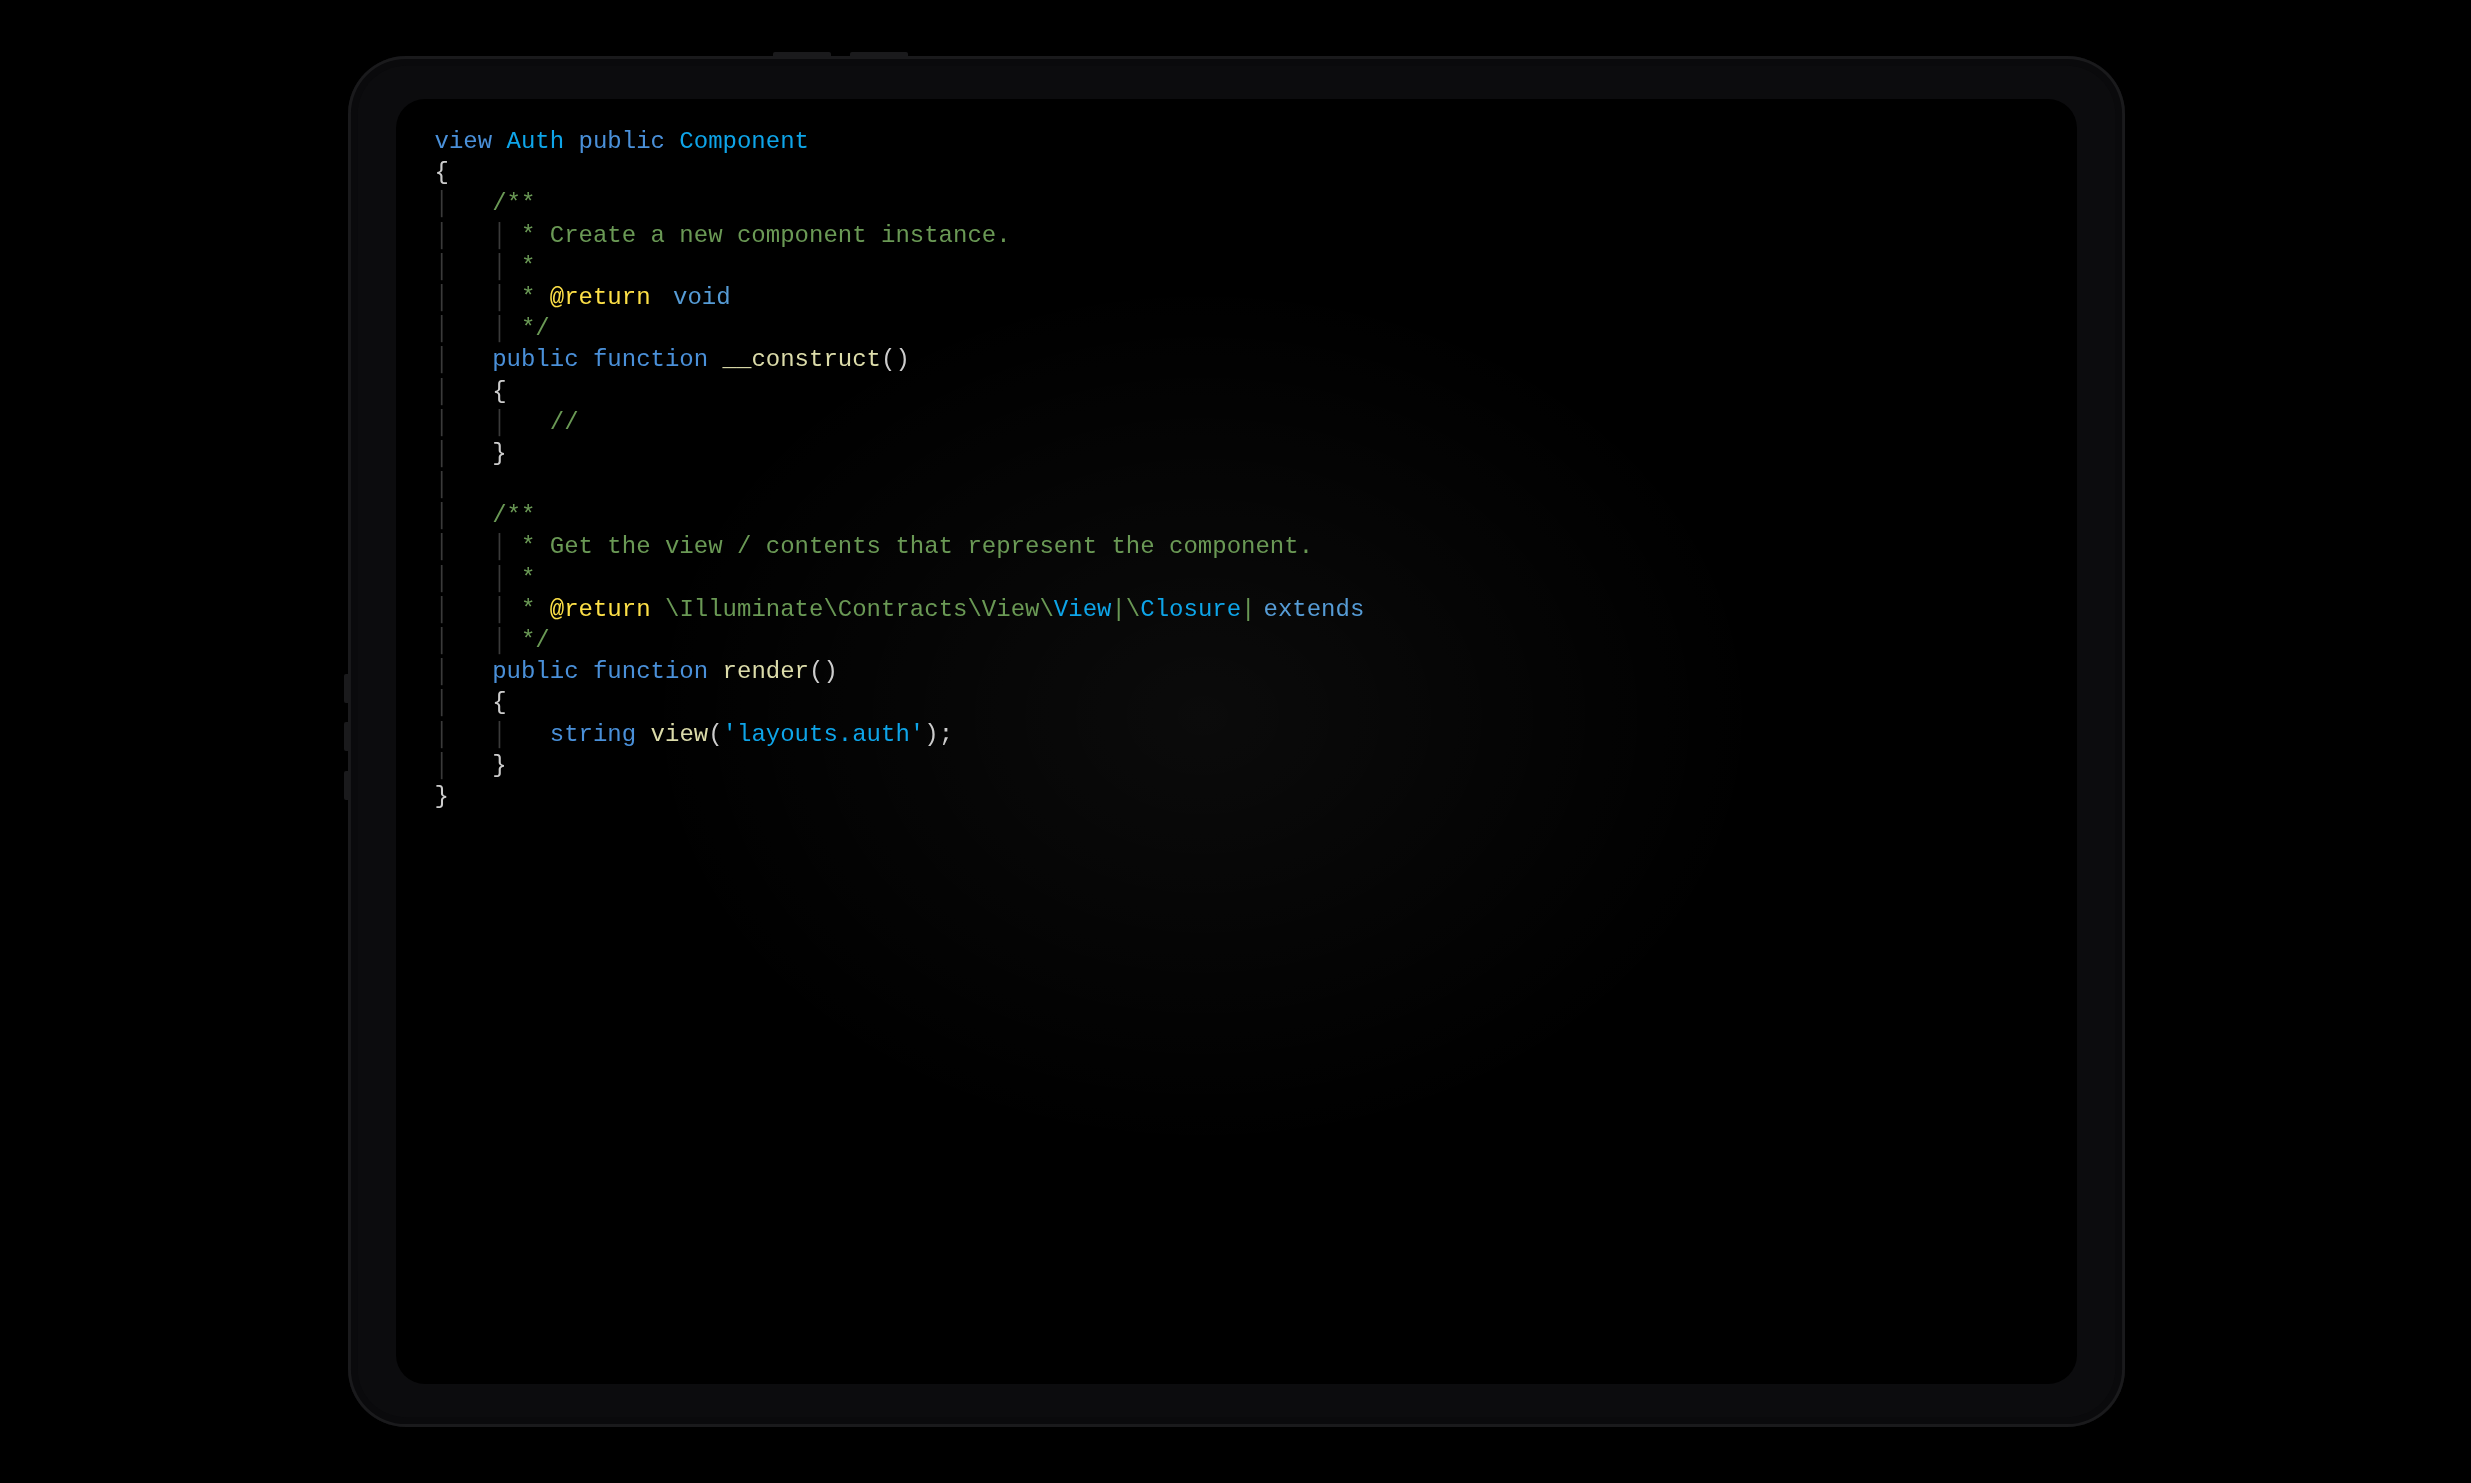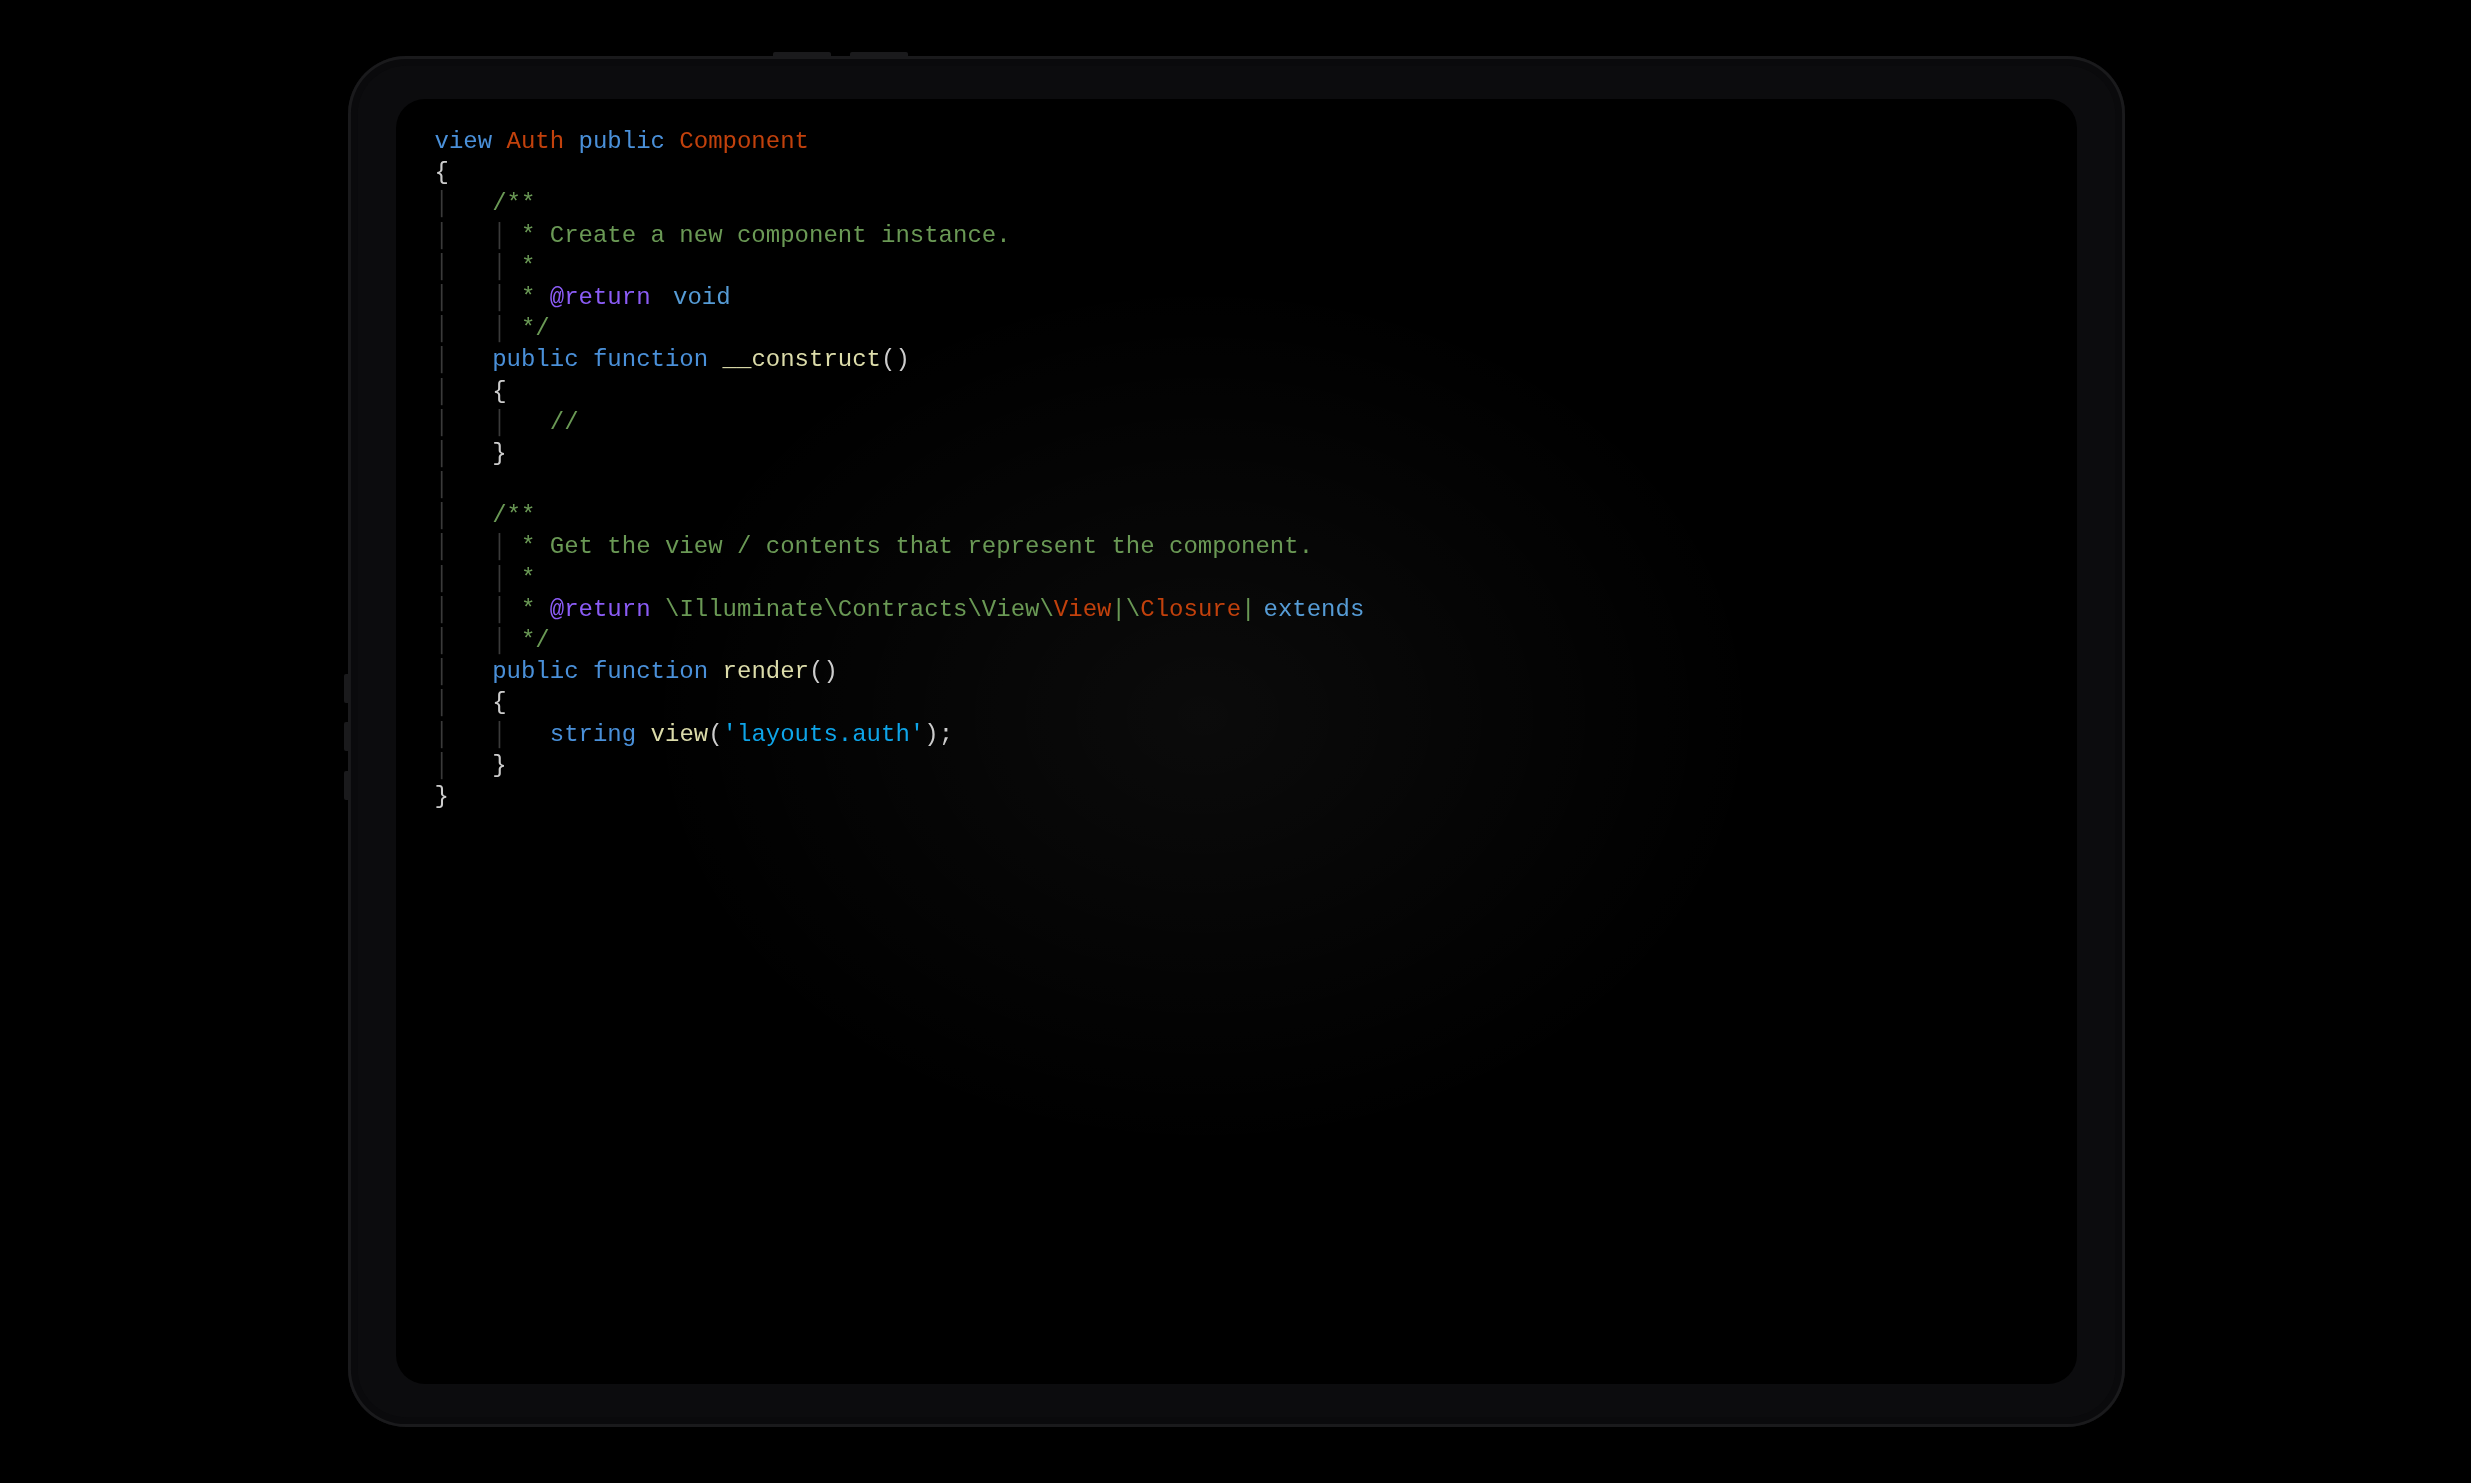--- a/index.html
+++ b/index.html
@@ -83,24 +83,24 @@
   pre.code {
     font-family: inherit;
     font-size: 24px;
     line-height: 1.30;
     color: #cccccc;
     white-space: pre;
     position: relative;
     z-index: 1;
   }
   .tok-keyword   { color: #4a90d9; }   
-  .tok-classname { color: #c2410c; }
+  .tok-classname { color: #0ea5e9; }
   .tok-funcname  { color: #dcdcaa; margin-top: 39px; }   
   .tok-comment   { color: #6a9955; }   
-  .tok-doctag    { color: #8b5cf6; }   
+  .tok-doctag    { color: #fde047; }   
   .tok-punct     { color: #cccccc; }
   .tok-string    { color: #0ea5e9; }
   .tok-builtin   { color: #569cd6; margin-left: 8px; }
   .guide {
     color: #3a3a3a;
   }
 </style>
 </head>
 <body>
 

